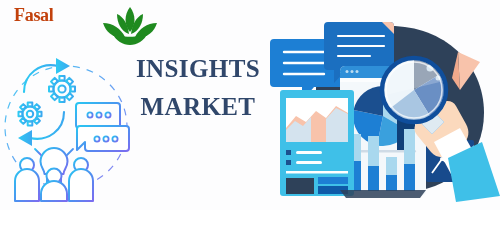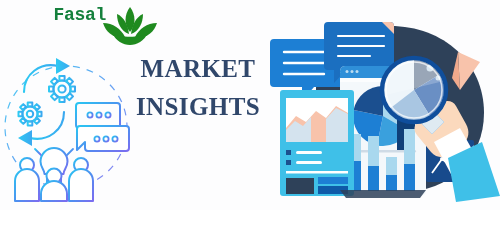--- a/index.html
+++ b/index.html
@@ -6,23 +6,23 @@
   body{
     width:500px;height:210px;background:#ffffff;
     font-family:"Liberation Sans",sans-serif;overflow:hidden;
   }
   .banner{position:relative;width:500px;height:210px;background:#fdfdfe;overflow:hidden;}
 
   
   .logo{position:absolute;left:14px;top:4px;width:160px;height:48px;}
   .logo-text{
     position:absolute;left:0;top:2px;width:92px;
-    font-family:Liberation Mono, monospace;
+    font-family:Liberation Serif, serif;
     font-size:18px;line-height:19px;font-weight:700;
-    color:#15803d;letter-spacing:-0.3px;text-align:right;
+    color:#c2410c;letter-spacing:-0.3px;
   }
   .logo-l1{display:block;}
   .logo-l2{display:block;padding-left:8px;}
   .logo-mark{position:absolute;left:80px;top:1px;width:72px;height:42px;}
 
   
   .headline{
     position:absolute;left:118px;top:50px;width:160px;
     font-family:"Liberation Serif",serif;
     font-weight:700;font-size:25px;line-height:38px;
@@ -53,22 +53,22 @@
           <path d="M49 9 C49 18 45 26 37 29 C38 20 42 12 49 9 Z"></path>
           <path d="M9 18 C12 28 21 34 31 32 C27 24 19 18 9 18 Z"></path>
           <path d="M63 18 C60 28 51 34 41 32 C45 24 53 18 63 18 Z"></path>
           <path d="M18 28 C22 36 29 40 36 40 C43 40 50 36 54 28 C46 33 26 33 18 28 Z"></path>
         </g>
       </svg>
     </div>
   </div>
 
   <div class="headline">
+    <span class="ln">INSIGHTS</span>
     <span class="ln">MARKET</span>
-    <span class="ln">INSIGHTS</span>
   </div>
 
   <div class="illo-left">
     <svg width="128" height="158" viewBox="0 0 128 158">
       <defs>
         <linearGradient id="gl" x1="0" y1="0" x2="1" y2="1">
           <stop offset="0%" stop-color="#29c6f2"></stop>
           <stop offset="55%" stop-color="#4f8ef0"></stop>
           <stop offset="100%" stop-color="#7b6cf0"></stop>
         </linearGradient>

